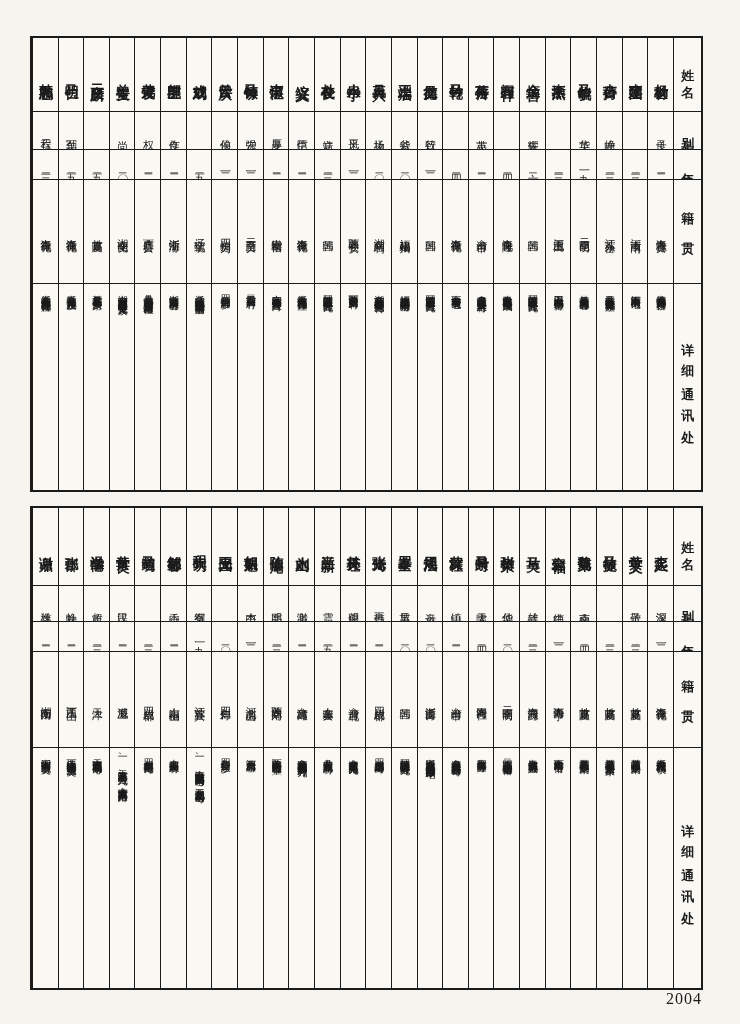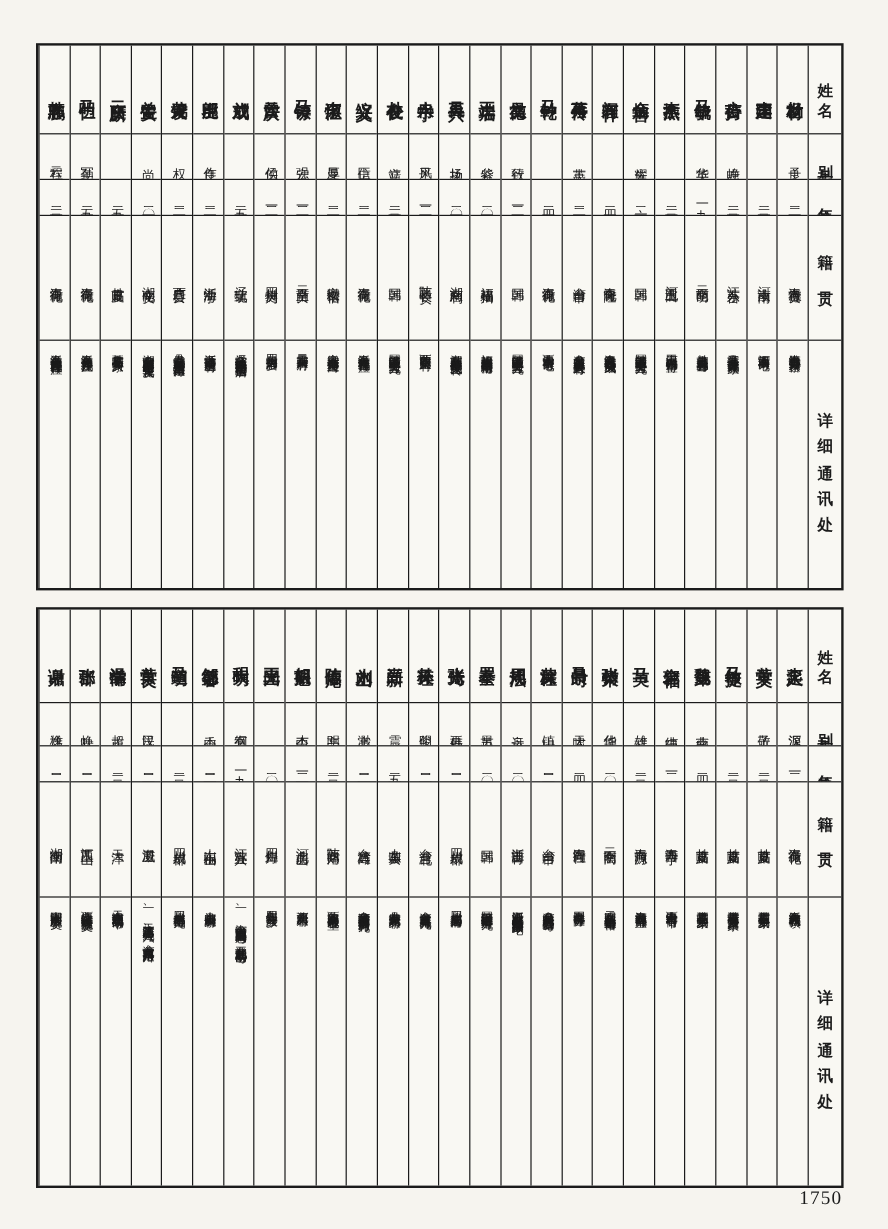--- a/index.html
+++ b/index.html
@@ -431,14 +431,14 @@
       </div>
       <div class="col person">
         <div class="cell name">谢鼎</div>
         <div class="cell alias">逸雄</div>
         <div class="cell age">二二</div>
         <div class="cell native">湖南衡阳</div>
         <div class="cell address">湖南衡阳南乡洲巩桥交</div>
       </div>
     </div>
 
-  <div class="page-number">1750</div>
+  <div class="page-number">2004</div>
 </div>
 
 </body></html>

